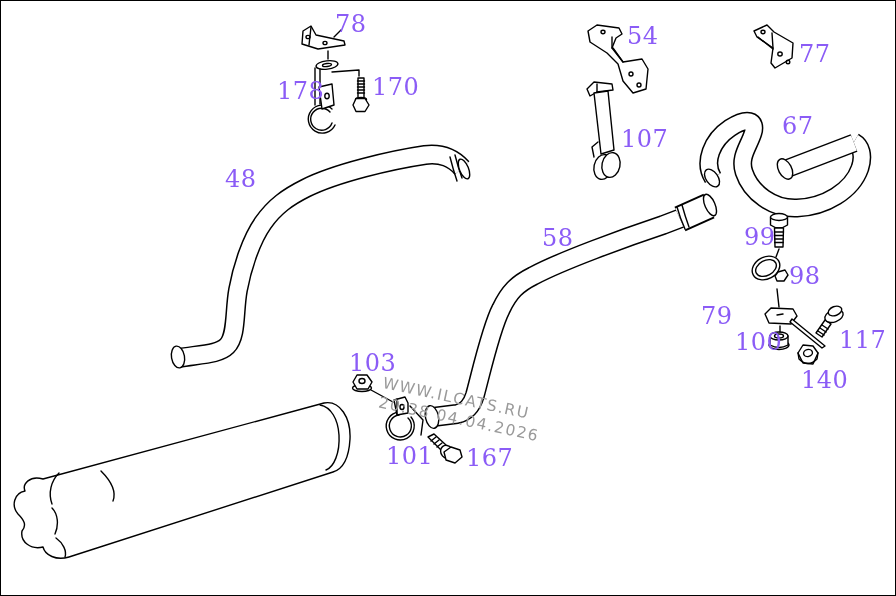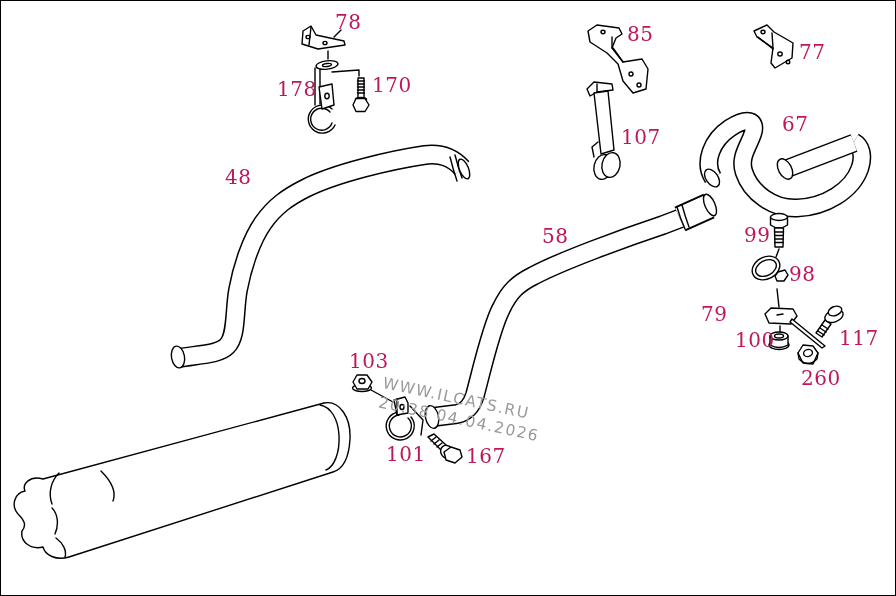--- a/index.html
+++ b/index.html
@@ -3,21 +3,21 @@
 <meta charset="utf-8">
 <style>
   html,body{margin:0;padding:0;background:#888;}
   .canvas{
     position:relative;width:896px;height:596px;background:#fff;
     border:1px solid #000;box-sizing:border-box;overflow:hidden;
     font-family:"DejaVu Serif", serif;
   }
   .canvas svg{position:absolute;left:0;top:0;}
   .plabel{
-    position:absolute;font-size:20px;line-height:1;color:#be185d;
+    position:absolute;font-size:24px;line-height:1;color:#8b5cf6;
     letter-spacing:0.5px;white-space:nowrap;
   }
   .watermark{
     position:absolute;left:384px;top:372px;
     font-family:"DejaVu Sans", sans-serif;font-size:15.5px;letter-spacing:1.6px;
     color:#9a9a9a;transform:rotate(12deg);transform-origin:left top;
     line-height:1.3;white-space:nowrap;z-index:5;
   }
   
   .ln{fill:none;stroke:#000;stroke-width:1.4;stroke-linejoin:round;stroke-linecap:round}
@@ -202,32 +202,32 @@
       <path class="ln" d="M430,440 L435,436 M433,443 L438,439 M436,446 L441,442"></path>
       <ellipse class="fw" cx="446" cy="451" rx="6" ry="7" transform="rotate(-40 446 451)"></ellipse>
       <path class="fw" d="M443,451 L450,446 L459,449 L461,456 L454,462 L445,459 Z"></path>
     </g>
 
   </svg>
 
   <div class="plabel" style="left:334px;top:11px">78</div>
   <div class="plabel" style="left:276px;top:78px">178</div>
   <div class="plabel" style="left:371px;top:74px">170</div>
-  <div class="plabel" style="left:626px;top:23px">85</div>
+  <div class="plabel" style="left:626px;top:23px">54</div>
   <div class="plabel" style="left:620px;top:126px">107</div>
   <div class="plabel" style="left:798px;top:41px">77</div>
   <div class="plabel" style="left:781px;top:113px">67</div>
   <div class="plabel" style="left:224px;top:166px">48</div>
   <div class="plabel" style="left:541px;top:225px">58</div>
   <div class="plabel" style="left:743px;top:224px">99</div>
   <div class="plabel" style="left:788px;top:263px">98</div>
   <div class="plabel" style="left:700px;top:303px">79</div>
   <div class="plabel" style="left:734px;top:329px">100</div>
   <div class="plabel" style="left:838px;top:327px">117</div>
-  <div class="plabel" style="left:800px;top:367px">260</div>
+  <div class="plabel" style="left:800px;top:367px">140</div>
   <div class="plabel" style="left:348px;top:350px">103</div>
   <div class="plabel" style="left:385px;top:443px">101</div>
   <div class="plabel" style="left:465px;top:445px">167</div>
 
   <div class="watermark">
     <div>WWW.ILCATS.RU</div>
     <div>20:38 04.04.2026</div>
   </div>
 
 </div>

